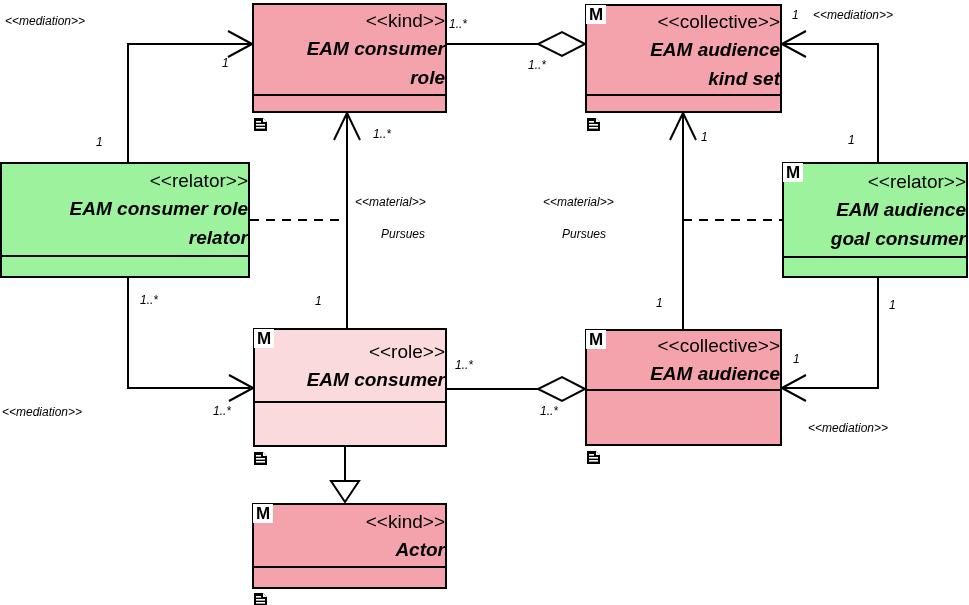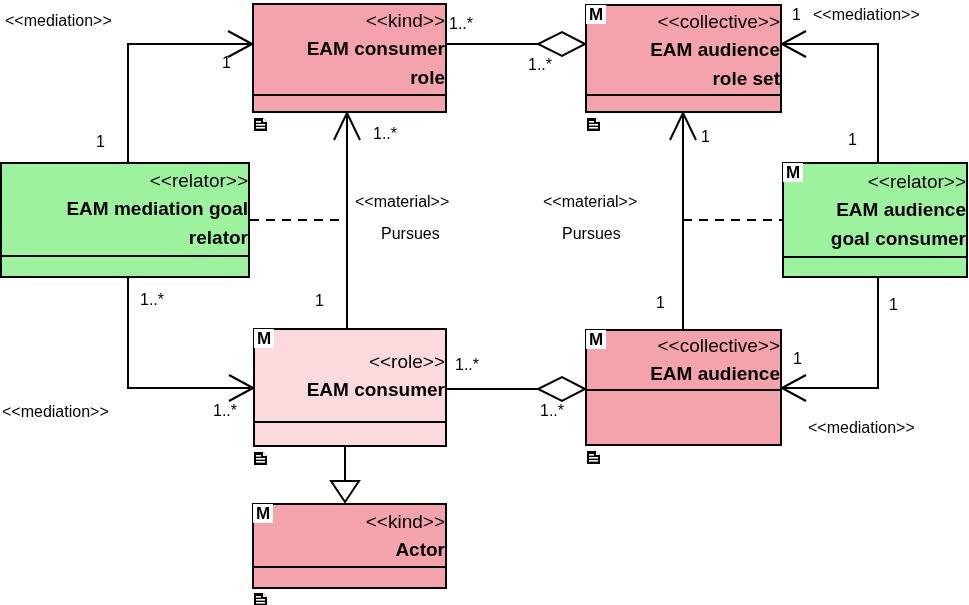--- a/index.html
+++ b/index.html
@@ -8,26 +8,26 @@
   
   .uml-class{position:absolute;border:2px solid #000;box-sizing:border-box;
              display:flex;flex-direction:column;}
   .fill-kind{background:#F4A2AC;}
   .fill-role{background:#FBDADD;}
   .fill-relator{background:#9DF29D;}
   .name-comp{border-bottom:2px solid #000;box-sizing:border-box;flex:none;
              display:flex;flex-direction:column;justify-content:center;align-items:flex-end;}
   .empty-comp{flex:1;}
   .stereotype{font-size:19px;line-height:27px;white-space:nowrap;}
-  .class-name{font-size:19px;font-weight:bold;line-height:29px;white-space:nowrap;}
+  .class-name{font-size:19px;font-weight:bold;line-height:29px;white-space:nowrap;font-style:italic;}
   .m-marker{position:absolute;top:-1px;left:-1px;background:#fff;color:#000;
             font-weight:bold;font-size:17px;line-height:19px;padding:0 3px;z-index:3;}
   .m-marker:empty{display:none;}
   
-  .edge-label{position:absolute;font-size:16px;line-height:22px;white-space:nowrap;}
+  .edge-label{position:absolute;font-size:12px;line-height:22px;white-space:nowrap;font-style:italic;}
   .note-icon{position:absolute;width:13px;height:15px;}
   #wires{position:absolute;left:0;top:0;z-index:1;}
   .uml-class{z-index:2;}
   .edge-label{z-index:2;}
 </style>
 </head>
 <body>
 
 <div id="diagram">
 
@@ -73,48 +73,48 @@
       <div class="class-name">role</div>
     </div>
     <div class="empty-comp"></div>
   </div>
 
   <div class="uml-class fill-kind" style="left:585px;top:4px;width:197px;height:109px">
     <div class="m-marker">M</div>
     <div class="name-comp" style="height:90px">
       <div class="stereotype">&lt;&lt;collective&gt;&gt;</div>
       <div class="class-name">EAM audience</div>
-      <div class="class-name">role set</div>
+      <div class="class-name">kind set</div>
     </div>
     <div class="empty-comp"></div>
   </div>
 
   <div class="uml-class fill-relator" style="left:0px;top:162px;width:250px;height:116px">
 
     <div class="name-comp" style="height:93px">
       <div class="stereotype">&lt;&lt;relator&gt;&gt;</div>
-      <div class="class-name">EAM mediation goal</div>
+      <div class="class-name">EAM consumer role</div>
       <div class="class-name">relator</div>
     </div>
     <div class="empty-comp"></div>
   </div>
 
   <div class="uml-class fill-relator" style="left:782px;top:162px;width:186px;height:116px">
     <div class="m-marker">M</div>
     <div class="name-comp" style="height:94px">
       <div class="stereotype">&lt;&lt;relator&gt;&gt;</div>
       <div class="class-name">EAM audience</div>
       <div class="class-name">goal consumer</div>
     </div>
     <div class="empty-comp"></div>
   </div>
 
   <div class="uml-class fill-role" style="left:253px;top:328px;width:194px;height:119px">
     <div class="m-marker">M</div>
-    <div class="name-comp" style="height:93px">
+    <div class="name-comp" style="height:73px">
       <div class="stereotype">&lt;&lt;role&gt;&gt;</div>
       <div class="class-name">EAM consumer</div>
       <div class="class-name"></div>
     </div>
     <div class="empty-comp"></div>
   </div>
 
   <div class="uml-class fill-kind" style="left:585px;top:329px;width:197px;height:117px">
     <div class="m-marker">M</div>
     <div class="name-comp" style="height:60px">

